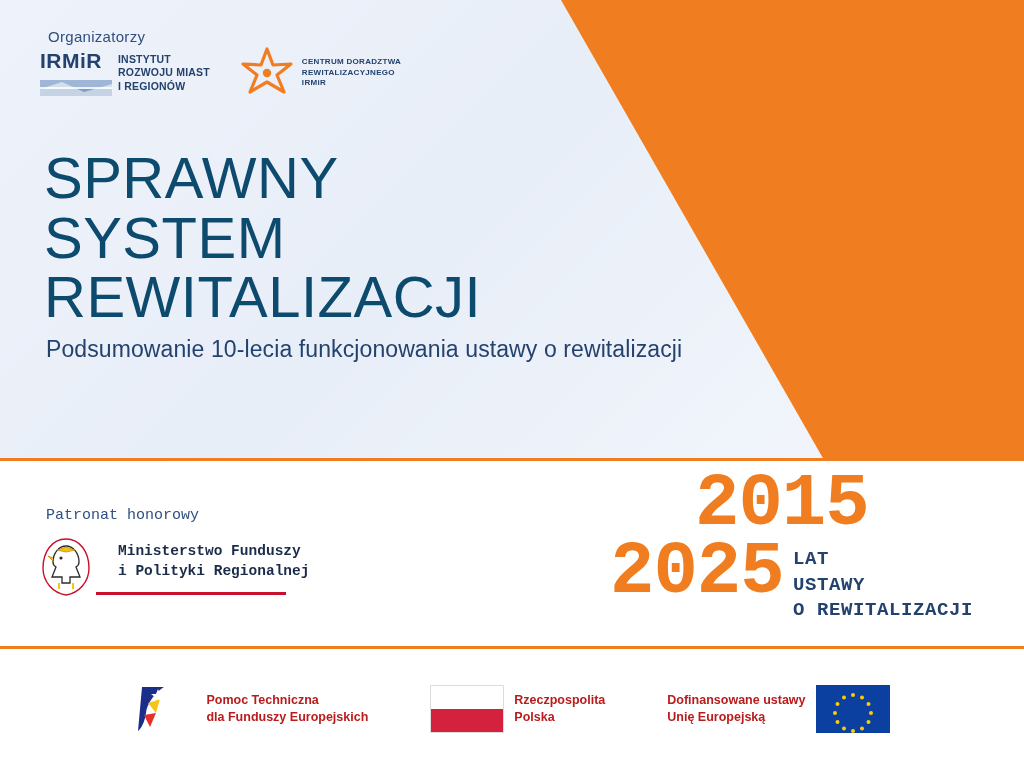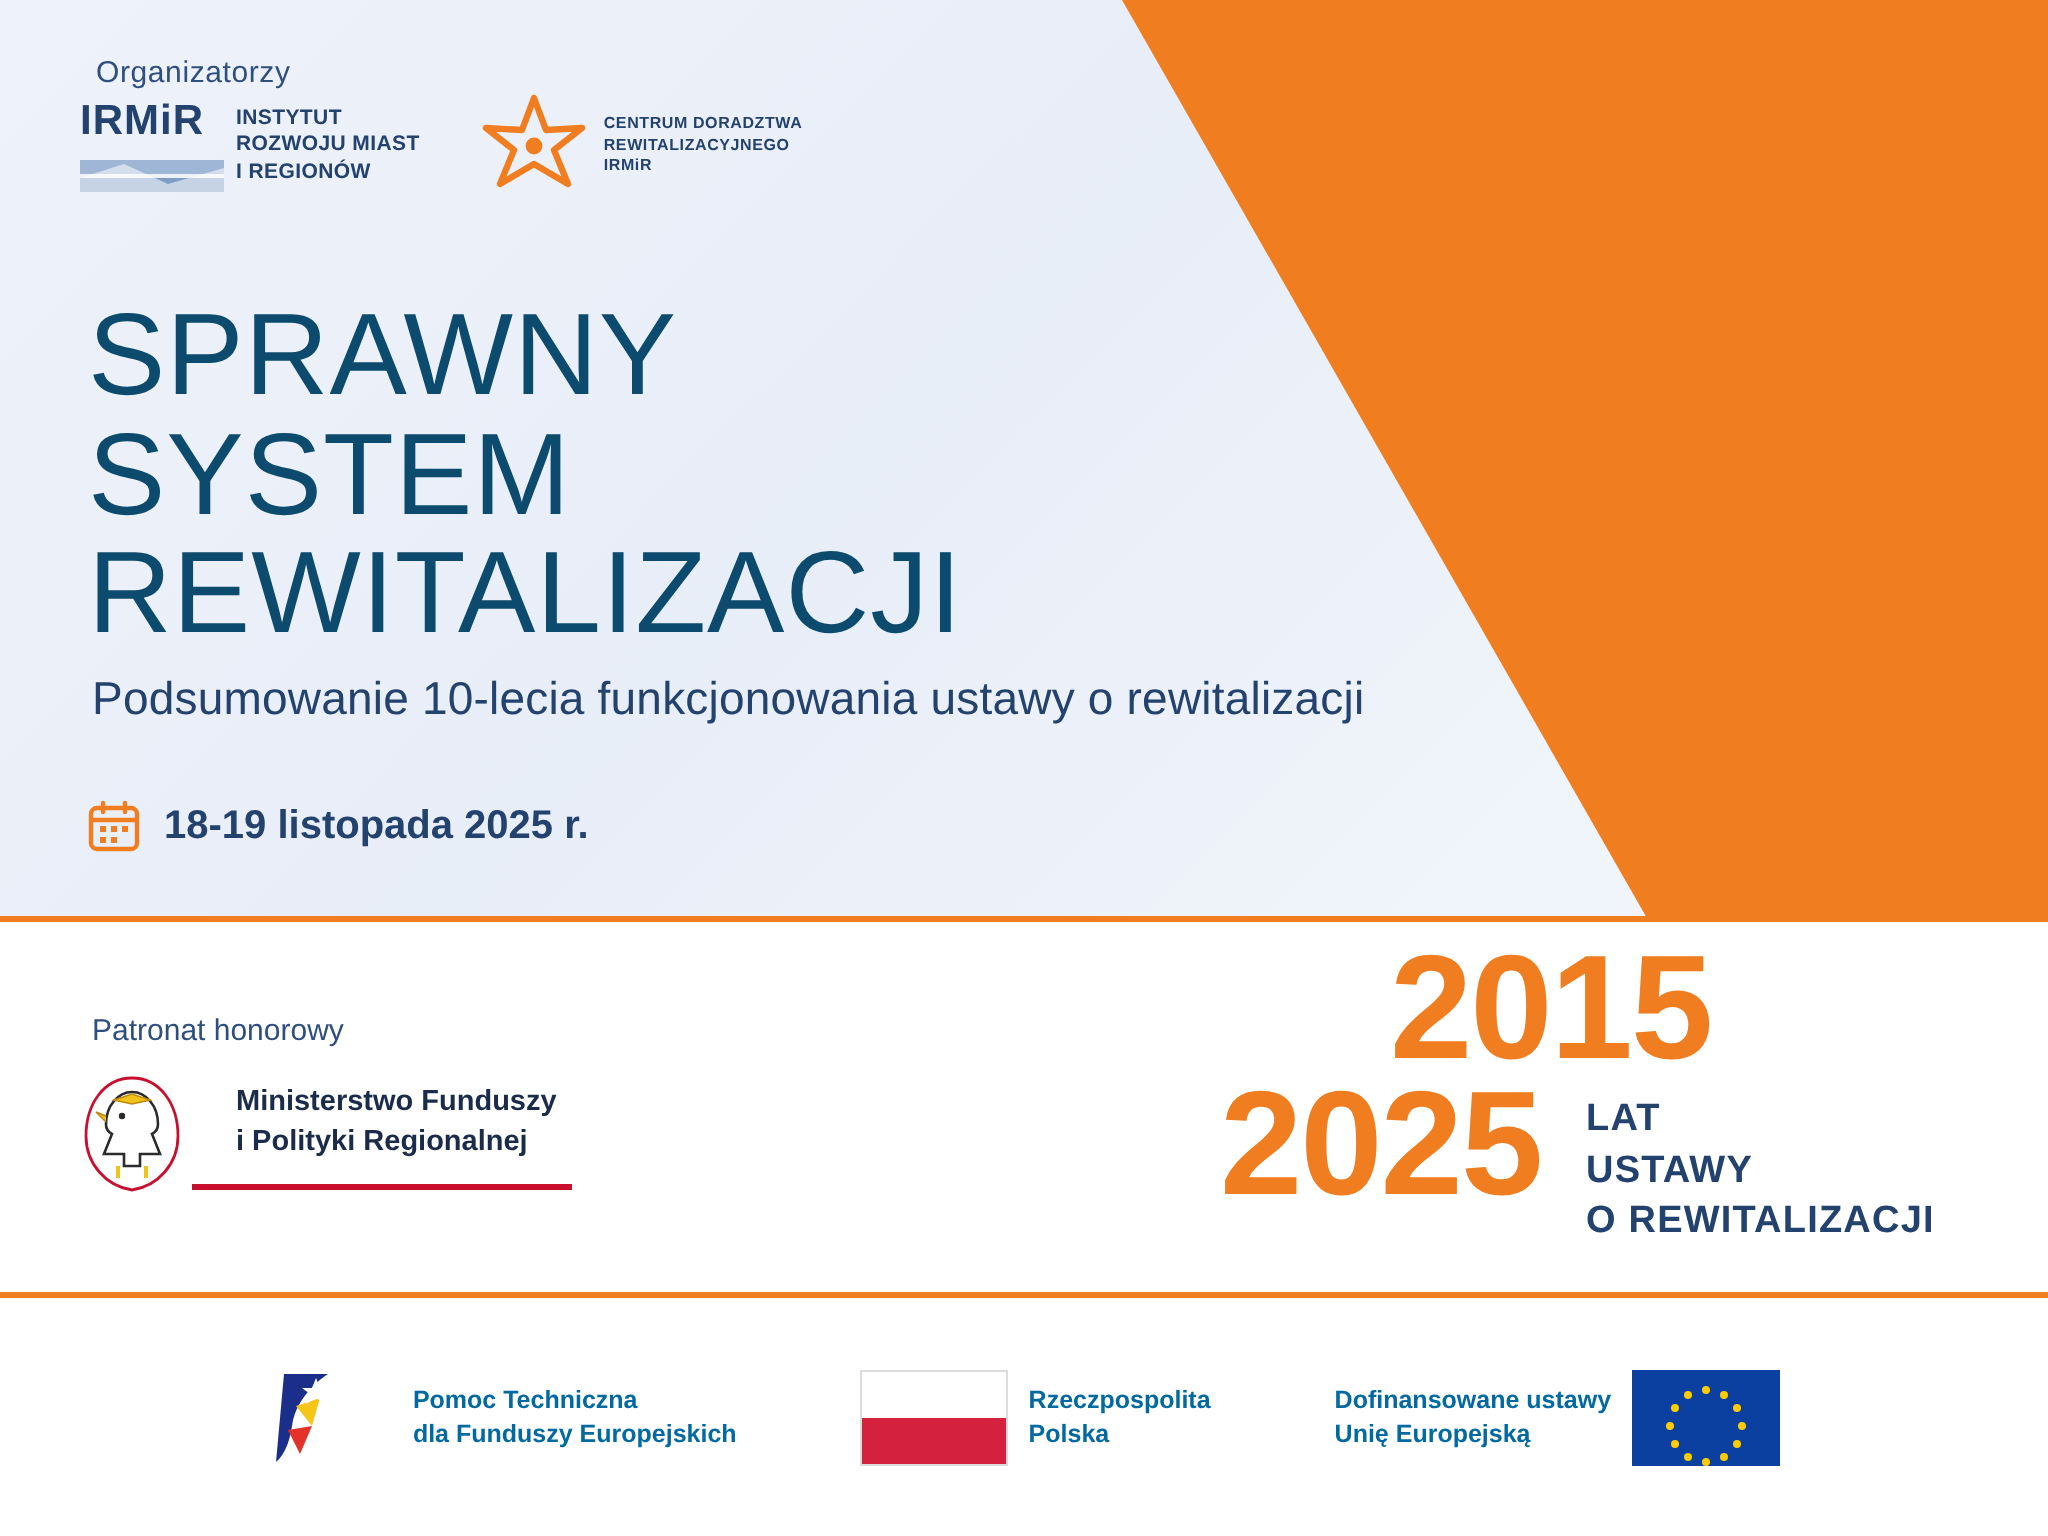--- a/index.html
+++ b/index.html
@@ -156,20 +156,21 @@
   .rule-bottom { top: 646px; }
 
   
   .mid {
     position: absolute;
     left: 0;
     top: 461px;
     width: 1024px;
     height: 149px;
     background: #ffffff;
+    font-family: Liberation Mono, monospace;
   }
   .patronat-label {
     position: absolute;
     left: 46px;
     top: 46px;
     font-size: 15px;
     color: #2f4f7f;
   }
   .ministry {
     position: absolute;
@@ -249,21 +250,21 @@
   }
   .foot-item {
     display: flex;
     align-items: center;
     gap: 10px;
   }
   .foot-text {
     font-size: 12.5px;
     line-height: 1.3;
     font-weight: bold;
-    color: #0369a1;
+    color: #b91c1c;
   }
   .flag-pl {
     width: 74px;
     height: 48px;
     border: 1px solid #dcdcdc;
     box-sizing: border-box;
     background: linear-gradient(to bottom, #ffffff 0 50%, #d4213d 50% 100%);
   }
   .flag-eu {
     width: 74px;
@@ -322,34 +323,20 @@
     <div>SPRAWNY</div>
     <div>SYSTEM</div>
     <div>REWITALIZACJI</div>
   </div>
 
   <div class="subtitle">
     <span>Podsumowanie </span><b>10-lecia</b><span> funkcjonowania ustawy o rewitalizacji</span>
   </div>
 
   <div class="info-row">
-    <div class="info-item">
-      <svg width="26" height="26" viewBox="0 0 26 26">
-        <rect x="1.5" y="4" width="23" height="20.5" rx="3" fill="none" stroke="#f07d1f" stroke-width="2.2"></rect>
-        <line x1="1.5" y1="10" x2="24.5" y2="10" stroke="#f07d1f" stroke-width="2.2"></line>
-        <line x1="7.5" y1="1.5" x2="7.5" y2="6" stroke="#f07d1f" stroke-width="2.2" stroke-linecap="round"></line>
-        <line x1="18.5" y1="1.5" x2="18.5" y2="6" stroke="#f07d1f" stroke-width="2.2" stroke-linecap="round"></line>
-        <rect x="6" y="13" width="3" height="3" fill="#f07d1f"></rect>
-        <rect x="11.5" y="13" width="3" height="3" fill="#f07d1f"></rect>
-        <rect x="17" y="13" width="3" height="3" fill="#f07d1f"></rect>
-        <rect x="6" y="18.5" width="3" height="3" fill="#f07d1f"></rect>
-        <rect x="11.5" y="18.5" width="3" height="3" fill="#f07d1f"></rect>
-      </svg>
-      <span>18-19 listopada 2025 r.</span>
-    </div>
   </div>
 
   <div class="rule rule-top"></div>
 
   <div class="mid">
 
     <div class="patronat-label">Patronat honorowy</div>
 
     <div class="ministry">
       <svg width="52" height="62" viewBox="0 0 52 62">

